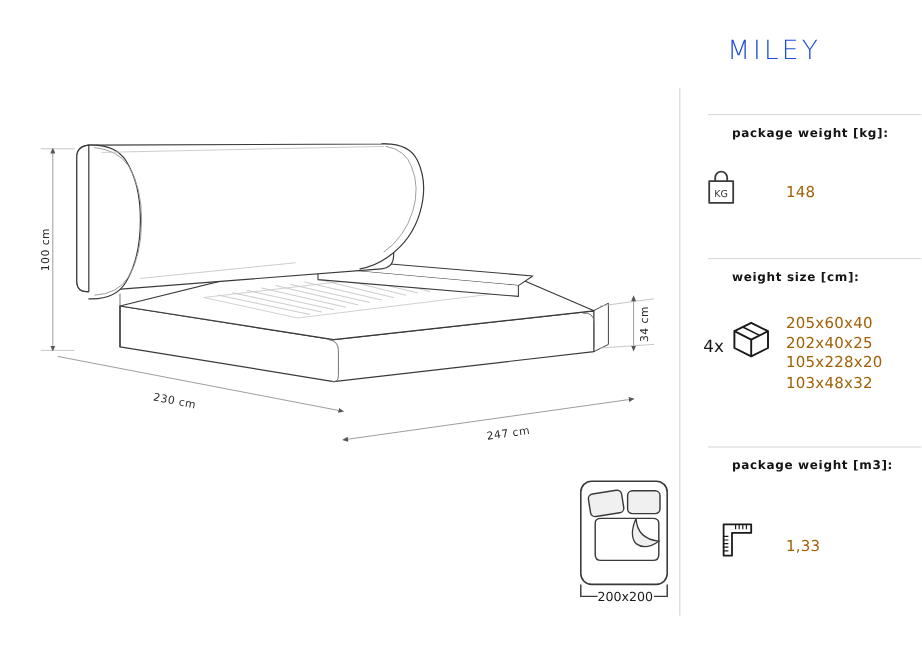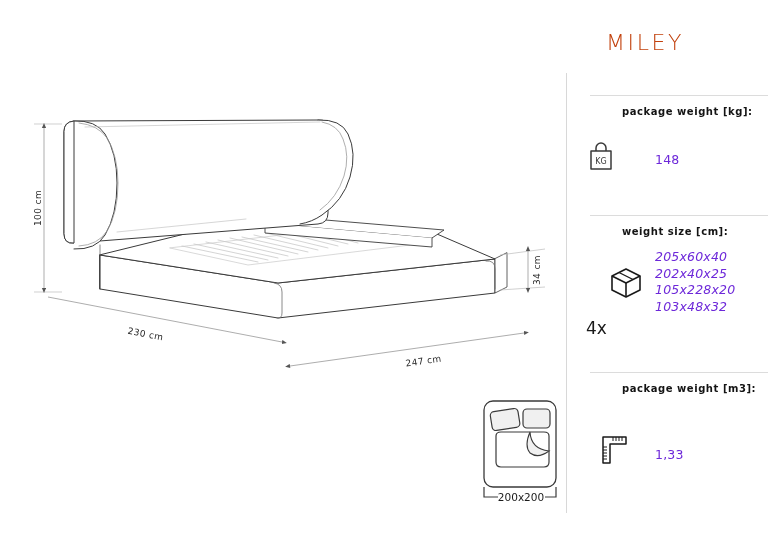--- a/index.html
+++ b/index.html
@@ -38,67 +38,66 @@
     left: 567px; top: 0;
     width: 201px; height: 543px;
   }
 
   #product-title {
     position: absolute;
     left: 39px; top: 30px;
     font-size: 22px;
     font-weight: 300;
     letter-spacing: 2.6px;
-    color: #c2410c;
+    color: #1d4ed8;
     white-space: nowrap;
   }
 
   .spec-section { position: absolute; left: 0; width: 201px; }
   #section-weight { top: 95px; }
   #section-size   { top: 215px; }
   #section-volume { top: 372px; }
 
   .section-rule {
     position: absolute;
     left: 23px; top: 0;
     width: 178px; height: 1px;
     background: #dcdcdc;
   }
   .section-label {
     position: absolute;
-    left: 55px; top: 11px;
+    left: 43px; top: 11px;
     font-size: 10px;
     font-weight: bold;
     letter-spacing: 0.55px;
     color: #141414;
     white-space: nowrap;
   }
   .section-icon {
     position: absolute;
     left: 17px; top: 44px;
   }
   .section-value {
     position: absolute;
     left: 88px;
     font-size: 12.5px;
-    color: #6d28d9;
+    color: #a16207;
     letter-spacing: 0.2px;
     line-height: 16.5px;
     white-space: pre;
   }
   #weight-value { top: 57px; }
   #volume-value { top: 75px; }
-  #size-value   { top: 34px; font-style: italic; }
+  #size-value   { top: 46px; }
 
   #size-count {
     position: absolute;
     left: 19px; top: 66px;
-    font-size: 17px;
+    font-size: 14px;
     color: #1a1a1a;
-    margin-top: 37px;
   }
   #size-icon { left: 42px; top: 50px; }
   #volume-icon { left: 33px; top: 62px; }
 </style>
 </head>
 <body>
 
 <div id="drawing-panel">
   <svg id="drawing-svg" width="566" height="543" viewBox="0 0 566 543">
 

